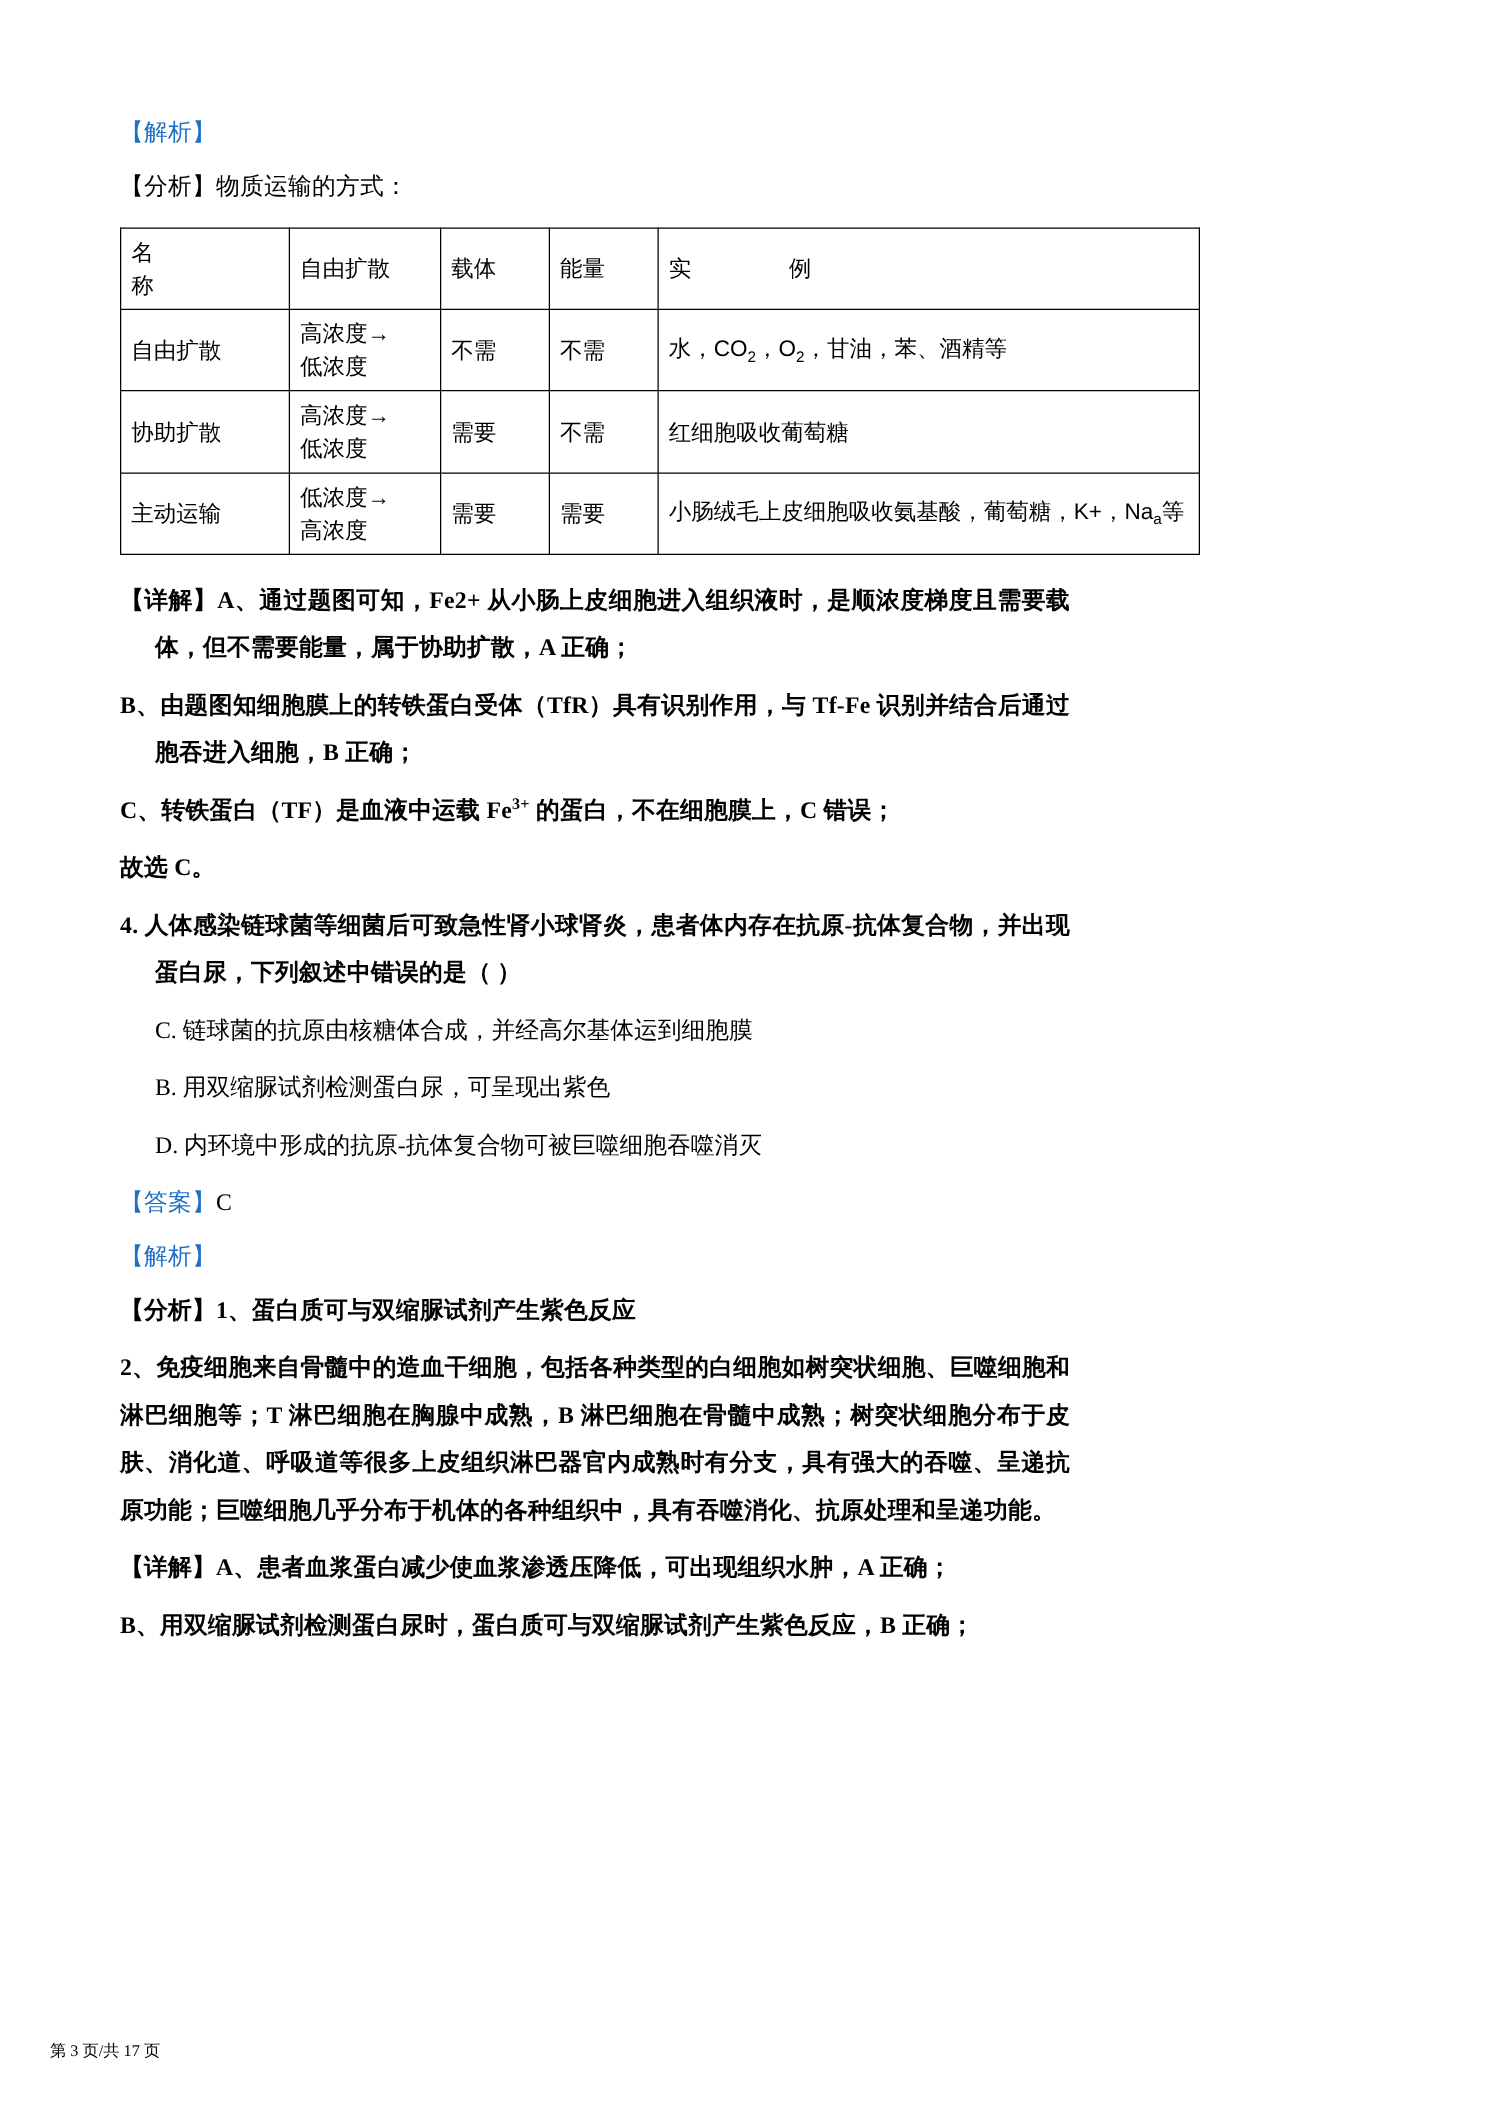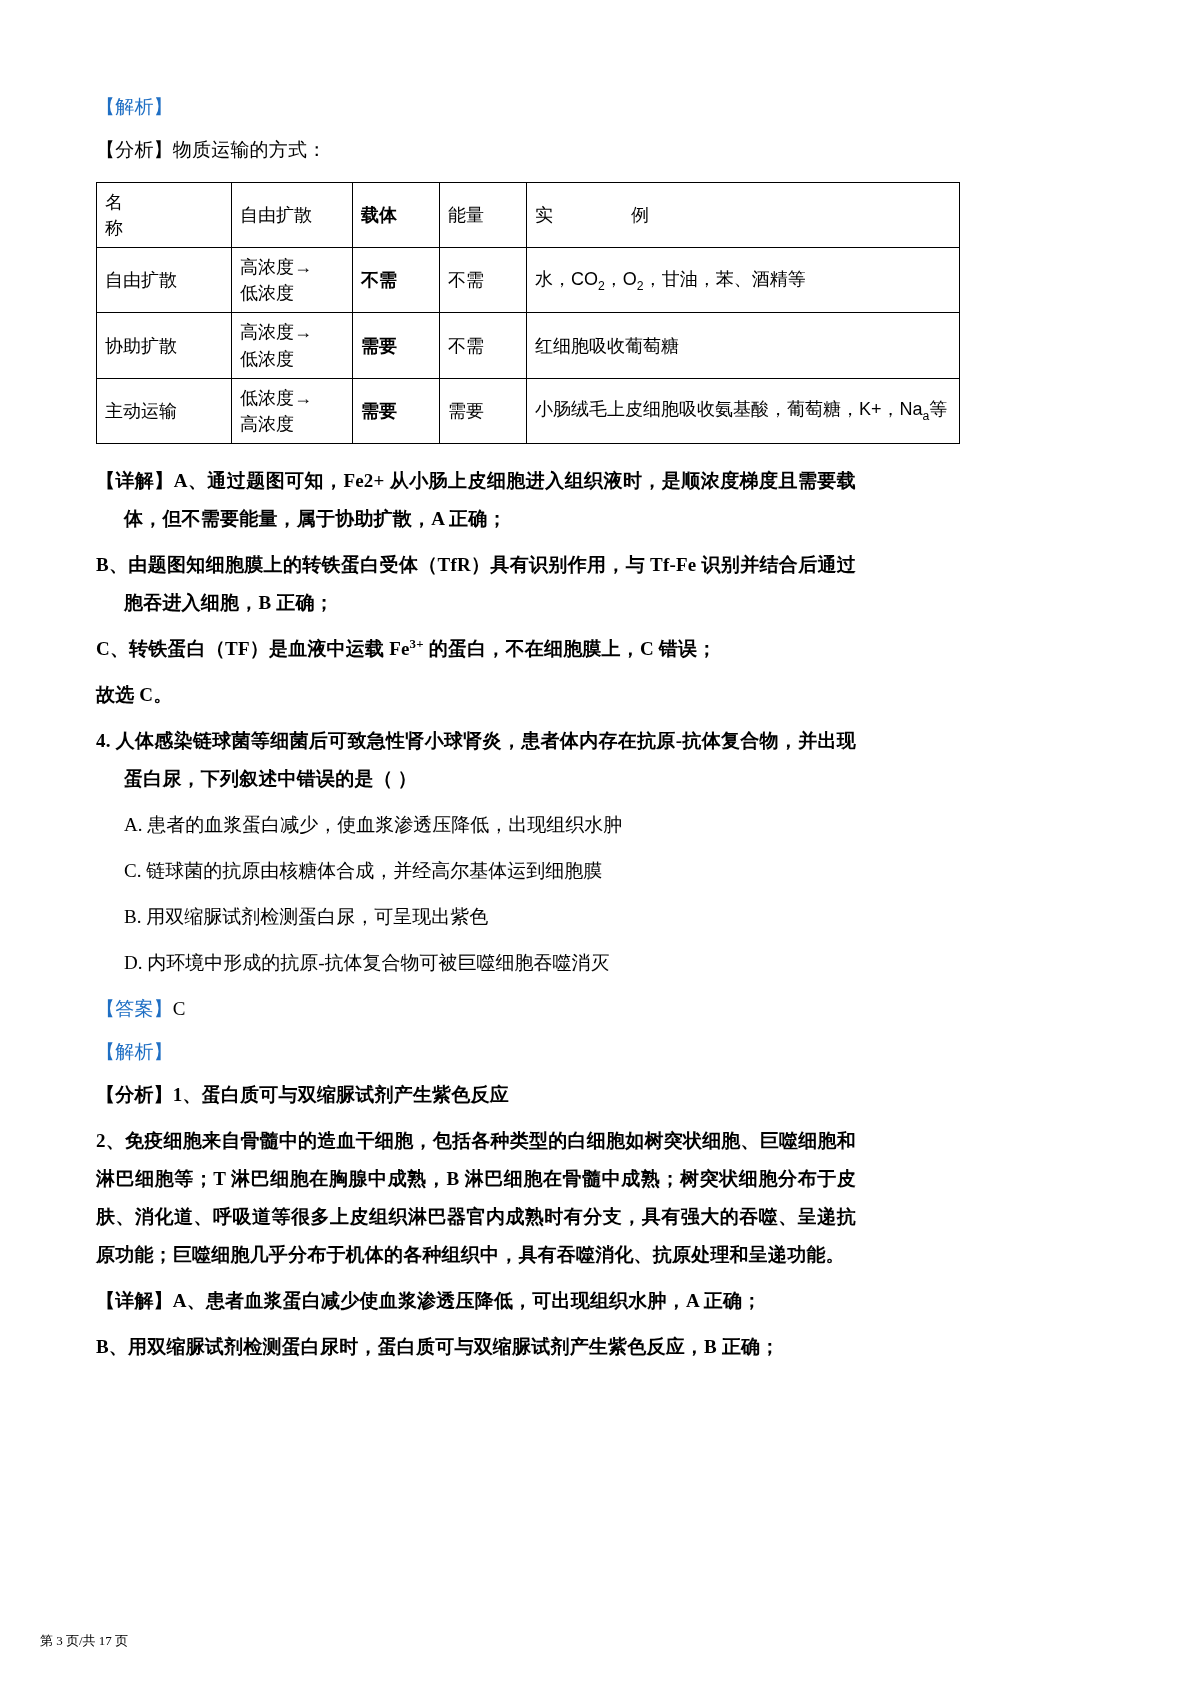--- a/index.html
+++ b/index.html
@@ -57,21 +57,21 @@
   table.matrix td {
     border: 1px solid #000;
     padding: 6px 8px;
     font-size: 18px;
     line-height: 1.45;
     vertical-align: middle;
     font-family: "Liberation Sans", "DejaVu Sans", sans-serif;
   }
   td.c-name { width: 118px; }
   td.c-dir  { width: 104px; }
-  td.c-car  { width: 70px; font-weight: bold; }
+  td.c-car  { width: 70px; }
   td.c-eng  { width: 70px; }
   td.c-ex   { width: 416px; }
   .hdr-name { letter-spacing: 14px; }
   .hdr-ex { letter-spacing: 14px; }
   sub, sup {
     font-size: 0.68em;
   }
   .footer {
     position: absolute;
     left: 0;
@@ -140,21 +140,20 @@
 
   <p class="para hang">【详解】A、通过题图可知，Fe2+ 从小肠上皮细胞进入组织液时，是顺浓度梯度且需要载体，但不需要能量，属于协助扩散，A 正确；</p>
   <p class="para hang">B、由题图知细胞膜上的转铁蛋白受体（TfR）具有识别作用，与 Tf-Fe 识别并结合后通过胞吞进入细胞，B 正确；</p>
   <p class="para hang">
     <span>C、转铁蛋白（TF）是血液中运载 Fe</span><sup>3+</sup><span> 的蛋白，不在细胞膜上，C 错误；</span>
   </p>
   <p class="para">故选 C。</p>
 
   <p class="para hang">4. 人体感染链球菌等细菌后可致急性肾小球肾炎，患者体内存在抗原-抗体复合物，并出现蛋白尿，下列叙述中错误的是（      ）</p>
 
-  <p class="opt">A. 患者的血浆蛋白减少，使血浆渗透压降低，出现组织水肿</p>
   <p class="opt">C. 链球菌的抗原由核糖体合成，并经高尔基体运到细胞膜</p>
   <p class="opt">B. 用双缩脲试剂检测蛋白尿，可呈现出紫色</p>
   <p class="opt">D. 内环境中形成的抗原-抗体复合物可被巨噬细胞吞噬消灭</p>
 
   <p class="line">
     <span class="blue">【答案】</span><span>C</span>
   </p>
 
   <p class="line blue">【解析】</p>
 

